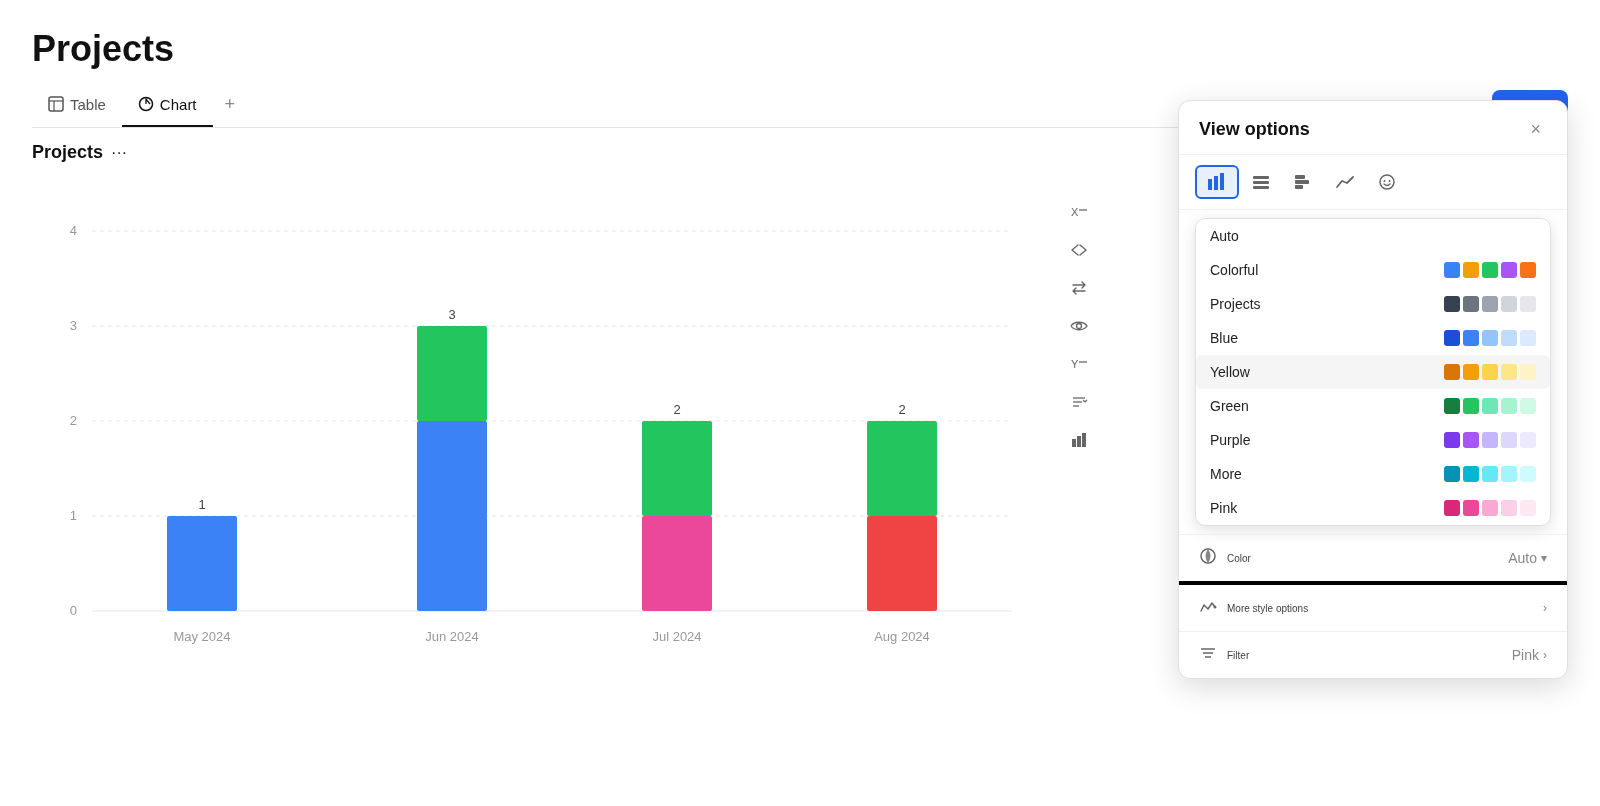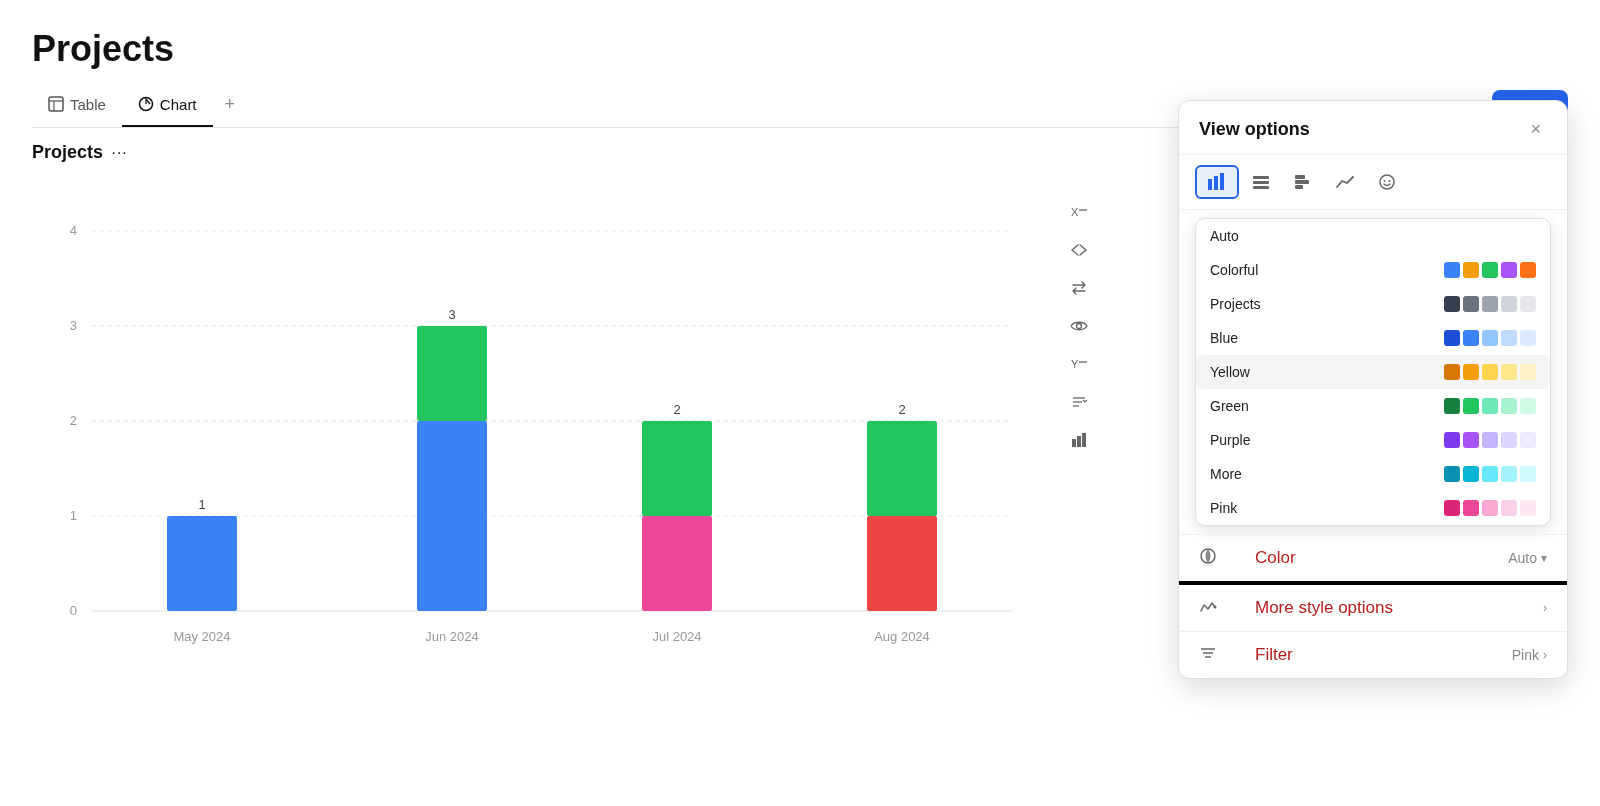--- a/index.html
+++ b/index.html
@@ -225,23 +225,22 @@
       align-items: center;
       gap: 10px;
     }
 
     .panel-section-icon {
       color: #666;
       font-size: 16px;
     }
 
     .panel-section-label {
-      font-size: 17px;
-      color: #b91c1c;
-      margin-left: 28px;
+      font-size: 10px;
+      color: #404040;
     }
 
     .panel-section-value {
       font-size: 14px;
       color: #888;
       display: flex;
       align-items: center;
       gap: 4px;
     }
 

